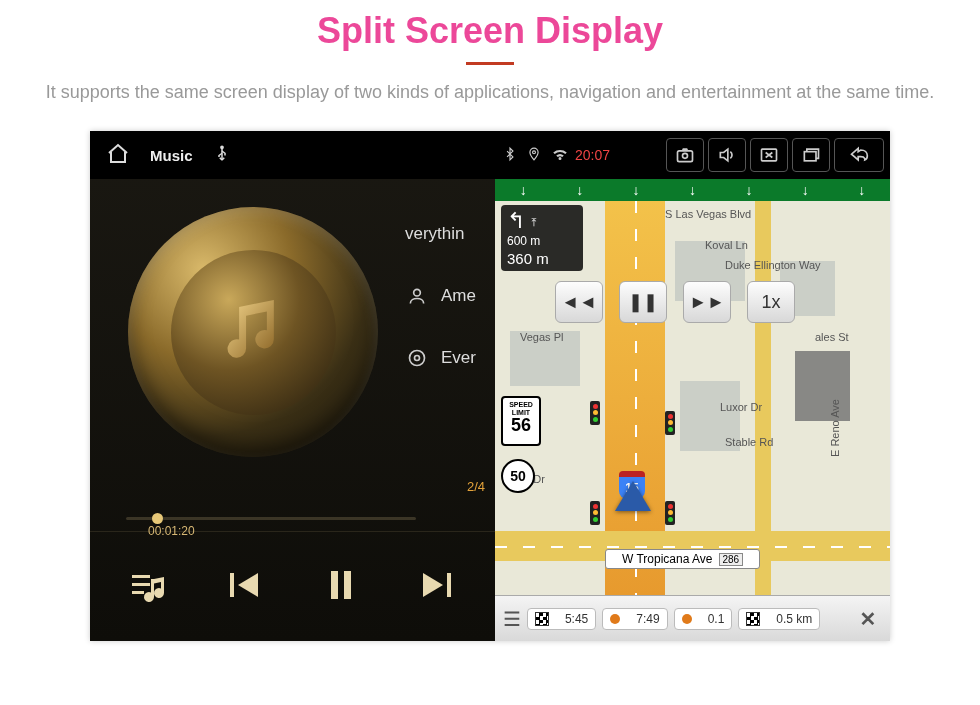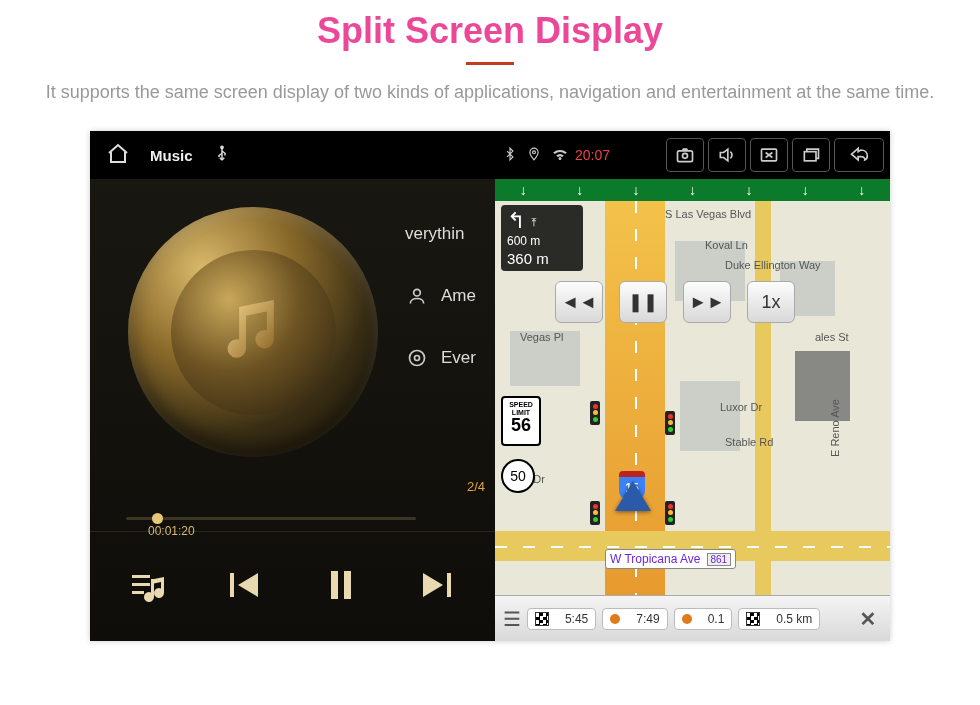--- a/index.html
+++ b/index.html
@@ -178,40 +178,40 @@
   }
   .speed-sign{
     position:absolute;left:6px;top:195px;
     width:40px;height:50px;background:#fff;border:2px solid #000;border-radius:4px;
     font-size:8px;text-align:center;padding-top:3px;font-weight:bold;color:#000;
   }
   .speed-sign .num{font-size:18px;line-height:1;}
   .route-sign{
     position:absolute;left:6px;top:258px;
     width:34px;height:34px;background:#fff;border:2px solid #000;border-radius:50%;
-    display:flex;align-items:center;justify-content:center;font-weight:normal;font-size:14px;
+    display:flex;align-items:center;justify-content:center;font-weight:bold;font-size:14px;
   }
   .hwy-shield{
     position:absolute;left:124px;top:270px;
     width:26px;height:28px;
     background:#3b82f6;border-radius:4px 4px 8px 8px;
     color:#fff;font-size:12px;font-weight:bold;
     display:flex;align-items:center;justify-content:center;
     border-top:6px solid #b22;
   }
   .loc-arrow{
     position:absolute;left:120px;top:280px;
     width:0;height:0;
     border-left:18px solid transparent;border-right:18px solid transparent;border-bottom:30px solid #2a5aa8;
     filter:drop-shadow(0 1px 2px rgba(0,0,0,.5));
   }
   .street-bubble{
     position:absolute;left:110px;top:348px;
     background:#fff;border:1px solid #888;border-radius:3px;
-    padding:2px 4px;font-size:12px;color:#6d28d9;
+    padding:2px 16px;font-size:12px;color:#000000;
     display:flex;align-items:center;gap:6px;
   }
   .street-bubble .badge{background:#eee;border:1px solid #888;padding:0 3px;font-size:10px;}
   .traffic-light{width:10px;height:24px;background:#222;border-radius:2px;position:absolute;display:flex;flex-direction:column;justify-content:space-around;align-items:center;padding:2px 0;}
   .traffic-light i{width:5px;height:5px;border-radius:50%;}
   .bottom-bar{
     height:46px;background:linear-gradient(#f4f4f4,#d9d9d9);
     border-top:1px solid #aaa;
     display:flex;align-items:center;gap:6px;padding:0 8px;
     font-size:12px;color:#333;
@@ -446,21 +446,21 @@
       <div class="traffic-light" style="left:170px;top:300px">
           <i style="background:#e33"></i>
           <i style="background:#fb3"></i>
           <i style="background:#3c3"></i>
         </div>
 
       <div class="loc-arrow"></div>
 
       <div class="street-bubble">
         <span>W Tropicana Ave</span>
-        <span class="badge">861</span>
+        <span class="badge">286</span>
       </div>
     </div>
 
     <div class="bottom-bar">
       <span style="font-size:20px;color:#555">☰</span>
       <div class="seg">
         <span class="flag-ic"></span>
         <span>5:45</span>
       </div>
       <div class="seg">

